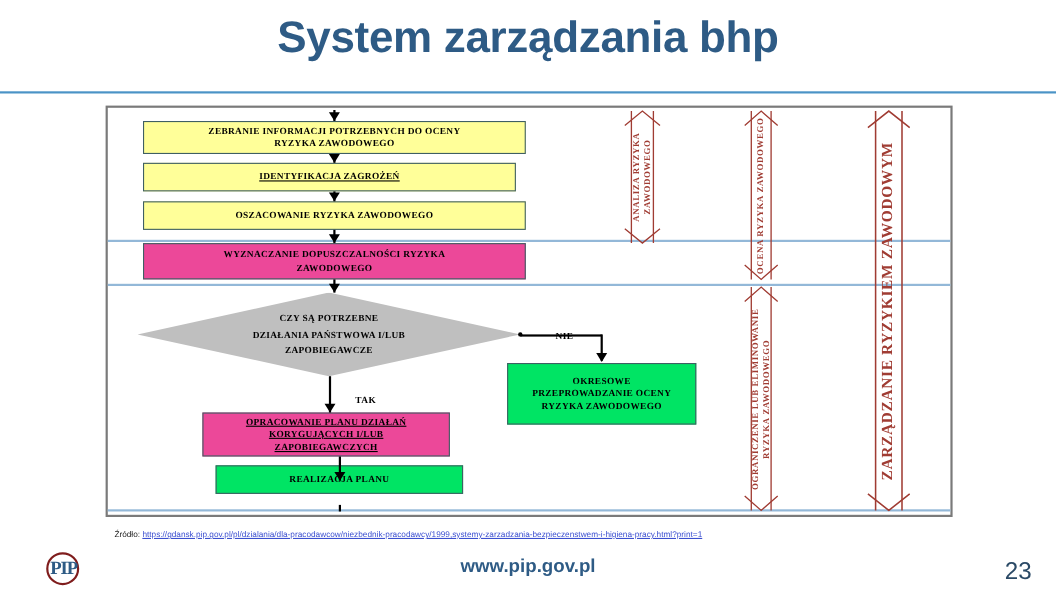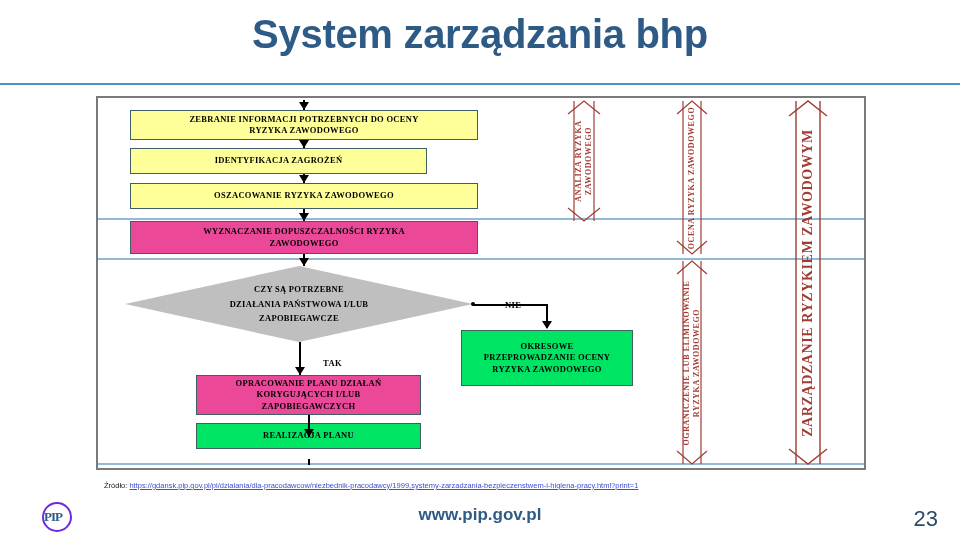--- a/index.html
+++ b/index.html
@@ -109,23 +109,23 @@
     font-size:7.5px;color:#222;
     font-family:"Liberation Sans", sans-serif;
     white-space:nowrap;
   }
   .source .lnk{color:#3b4fd0;text-decoration:underline;}
 
   
   .footer-logo{
     position:absolute;left:42px;top:502px;
     width:26px;height:26px;border-radius:50%;
-    border:2px solid #6d28d9;
-    display:flex;align-items:center;justify-content:flex-start;
-    color:#2e5b85;font-weight:bold;font-size:13px;
+    border:2px solid #7f1d1d;
+    display:flex;align-items:center;justify-content:flex-end;
+    color:#2e5b85;font-weight:bold;font-size:17px;
     font-family:"Liberation Serif", serif;
     letter-spacing:-1px;
   }
   .footer-org{
     position:absolute;left:78px;top:508px;
     color:#2e5b85;font-weight:bold;font-size:13.5px;
     letter-spacing:0.4px;
   }
   .footer-url{
     position:absolute;left:0;top:505px;width:960px;text-align:center;
@@ -150,21 +150,21 @@
   <div class="hline" style="top:258px;"></div>
   <div class="hline" style="top:463px;"></div>
 
   <div class="fbox yellow" style="left:130px;top:110px;width:348px;height:30px;">
     <span>
       <span>ZEBRANIE INFORMACJI POTRZEBNYCH DO OCENY</span><br>
       <span>RYZYKA ZAWODOWEGO</span>
     </span>
   </div>
 
-  <div class="fbox yellow" style="left:130px;top:148px;width:297px;height:26px;">
+  <div class="fbox yellow" style="left:130px;top:148px;width:339px;height:26px;text-decoration:underline;">
     <span>IDENTYFIKACJA ZAGROŻEŃ</span>
   </div>
 
   <div class="fbox yellow" style="left:130px;top:183px;width:348px;height:26px;">
     <span>OSZACOWANIE RYZYKA ZAWODOWEGO</span>
   </div>
 
   <div class="fbox cyan" style="left:130px;top:221px;width:348px;height:33px;">
     <span>
       <span>WYZNACZANIE DOPUSZCZALNOŚCI RYZYKA</span><br>
@@ -184,21 +184,21 @@
   </div>
 
   <div class="fbox green" style="left:461px;top:330px;width:172px;height:56px;align-items:center;">
     <span>
       <span>OKRESOWE</span><br>
       <span>PRZEPROWADZANIE OCENY</span><br>
       <span>RYZYKA ZAWODOWEGO</span>
     </span>
   </div>
 
-  <div class="fbox cyan" style="left:196px;top:375px;width:225px;height:40px;">
+  <div class="fbox cyan" style="left:184px;top:375px;width:225px;height:40px;text-decoration:underline;">
     <span>
       <span>OPRACOWANIE PLANU DZIAŁAŃ</span><br>
       <span>KORYGUJĄCYCH I/LUB</span><br>
       <span>ZAPOBIEGAWCZYCH</span>
     </span>
   </div>
 
   <div class="fbox green" style="left:196px;top:423px;width:225px;height:22px;">
     <span>REALIZACJA PLANU</span>
   </div>

